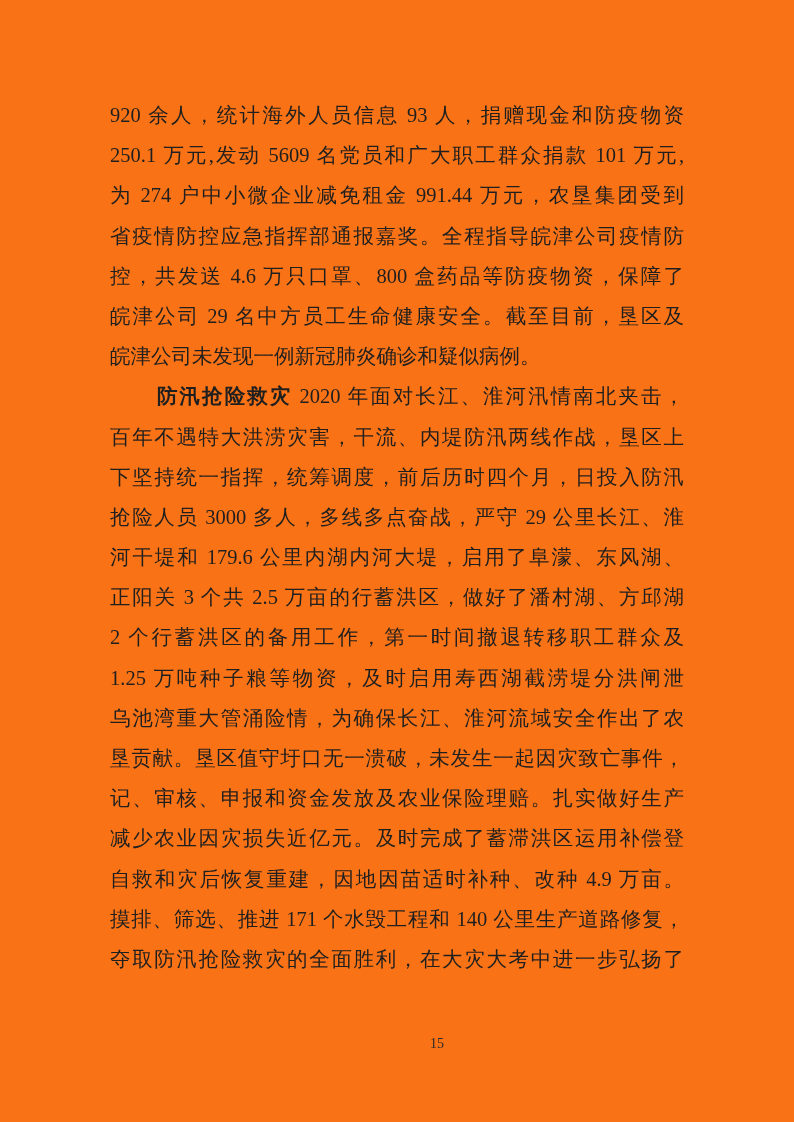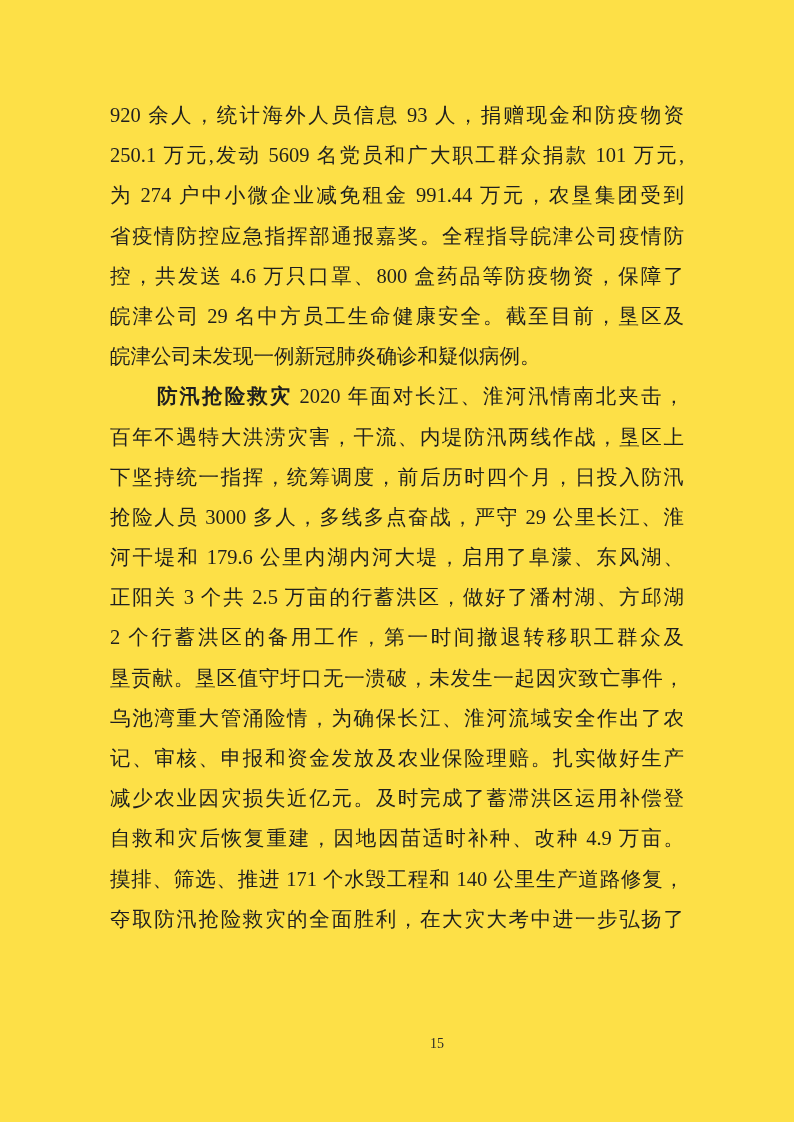--- a/index.html
+++ b/index.html
@@ -4,21 +4,21 @@
 <style>
   html, body {
     margin: 0;
     padding: 0;
     background: #e8e8e8;
   }
   .page {
     position: relative;
     width: 794px;
     height: 1122px;
-    background: #fde047;
+    background: #f97316;
     font-family: "Liberation Serif", "DejaVu Serif", serif;
     color: #1f1f1f;
     overflow: hidden;
   }
   .text-block {
     position: absolute;
     left: 110px;
     top: 95px;
     width: 574px;
   }
@@ -73,22 +73,23 @@
     <div class="para">
       <div class="line j indent">
         <span class="bold">防汛抢险救灾</span><span> 2020 年面对长江、淮河汛情南北夹击，</span>
       </div>
       <div class="line j">百年不遇特大洪涝灾害，干流、内堤防汛两线作战，垦区上</div>
       <div class="line j">下坚持统一指挥，统筹调度，前后历时四个月，日投入防汛</div>
       <div class="line j">抢险人员 3000 多人，多线多点奋战，严守 29 公里长江、淮</div>
       <div class="line j">河干堤和 179.6 公里内湖内河大堤，启用了阜濛、东风湖、</div>
       <div class="line j">正阳关 3 个共 2.5 万亩的行蓄洪区，做好了潘村湖、方邱湖</div>
       <div class="line j">2 个行蓄洪区的备用工作，第一时间撤退转移职工群众及</div>
+      <div class="line j">1.25 万吨种子粮等物资，及时启用寿西湖截涝堤分洪闸泄</div>
+      <div class="line j">乌池湾重大管涌险情，为确保长江、淮河流域安全作出了农</div>
       <div class="line j">垦贡献。垦区值守圩口无一溃破，未发生一起因灾致亡事件，</div>
-      <div class="line j">乌池湾重大管涌险情，为确保长江、淮河流域安全作出了农</div>
       <div class="line j">记、审核、申报和资金发放及农业保险理赔。扎实做好生产</div>
       <div class="line j">减少农业因灾损失近亿元。及时完成了蓄滞洪区运用补偿登</div>
       <div class="line j">自救和灾后恢复重建，因地因苗适时补种、改种 4.9 万亩。</div>
       <div class="line j">摸排、筛选、推进 171 个水毁工程和 140 公里生产道路修复，</div>
       <div class="line j">夺取防汛抢险救灾的全面胜利，在大灾大考中进一步弘扬了</div>
     </div>
 
   </div>
 
   <div class="page-number">15</div>

